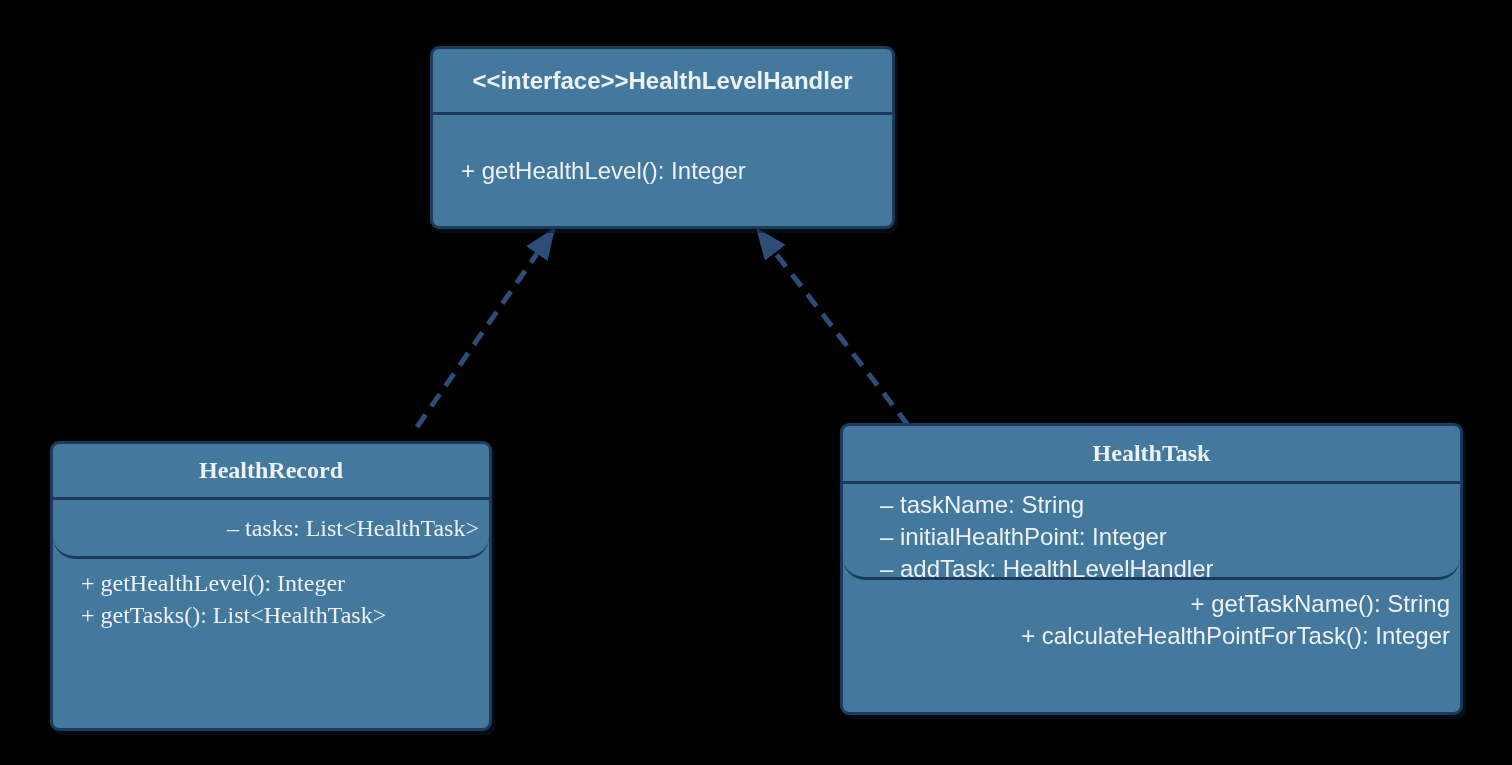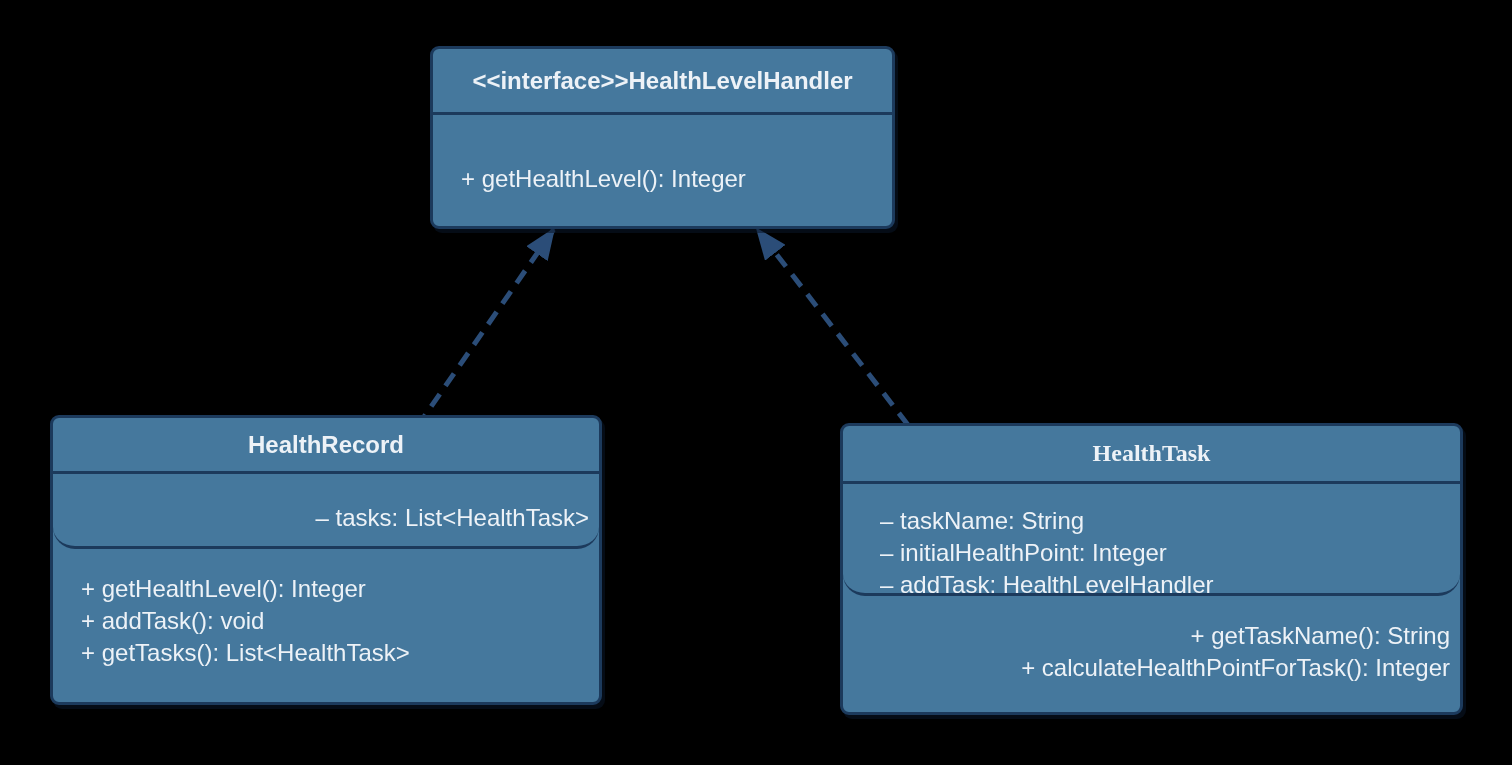--- a/index.html
+++ b/index.html
@@ -20,21 +20,21 @@
   .arrow-head { fill: var(--arrow, #2b4d78); }
 
   .uml-class {
     position: absolute;
     box-sizing: border-box;
     background: var(--fill, #45789d);
     border: 3px solid var(--border, #1c3a5c);
     border-radius: 9px;
     color: var(--text, #edf2f7);
     box-shadow: 3px 4px 0 rgba(10, 22, 40, 0.55);
-    display: flex; flex-direction: column; gap: 16px;
+    display: flex; flex-direction: column;
   }
   .uml-header {
     display: flex; align-items: center; justify-content: center;
     font-weight: bold; font-size: 24px;
     border-bottom: 3px solid var(--border, #1c3a5c);
     flex: 0 0 auto;
     box-sizing: border-box;
   }
   .uml-section {
     box-sizing: border-box;
@@ -42,21 +42,21 @@
     padding-left: 28px; padding-right: 10px; border-radius: 22px;
   }
   .uml-section.divided { border-bottom: 3px solid var(--border, #1c3a5c); }
   .uml-section.centered { display: flex; flex-direction: column; justify-content: center; }
   .uml-section.grow { flex: 1 1 auto; }
   .member { white-space: nowrap; }
 
   
   #box-interface { left: 430px; top: 46px;  width: 465px; height: 183px; }
   #box-interface .uml-header { height: 66px; }
-  #box-record    { left: 50px;  top: 415px; width: 552px; height: 290px; }
+  #box-record    { left: 50px;  top: 441px; width: 442px; height: 290px; font-family: Liberation Serif, serif; }
   #box-record .uml-header { height: 56px; }
   #box-record .attrs   { height: 59px; align-items: flex-end; }
   #box-record .methods { padding-top: 8px; }
   #box-task      { left: 840px; top: 423px; width: 623px; height: 292px; }
   #box-task .uml-header { height: 58px; font-family: Liberation Serif, serif; }
   #box-task .attrs   { height: 96px; padding-top: 5px; padding-left: 37px; }
   #box-task .methods { padding-top: 8px; text-align: right; }
 </style>
 </head>
 <body>
@@ -80,21 +80,20 @@
     </div>
   </div>
 
   <div class="uml-class" id="box-record">
     <div class="uml-header">HealthRecord</div>
     <div class="uml-section divided centered attrs">
       <div class="member">– tasks: List&lt;HealthTask&gt;</div>
     </div>
     <div class="uml-section grow methods">
       <div class="member">+ getHealthLevel(): Integer</div>
-      <div class="member">+ addTask(): void</div>
       <div class="member">+ getTasks(): List&lt;HealthTask&gt;</div>
     </div>
   </div>
 
   <div class="uml-class" id="box-task">
     <div class="uml-header">HealthTask</div>
     <div class="uml-section divided attrs">
       <div class="member">– taskName: String</div>
       <div class="member">– initialHealthPoint: Integer</div>
       <div class="member">– addTask: HealthLevelHandler</div>

